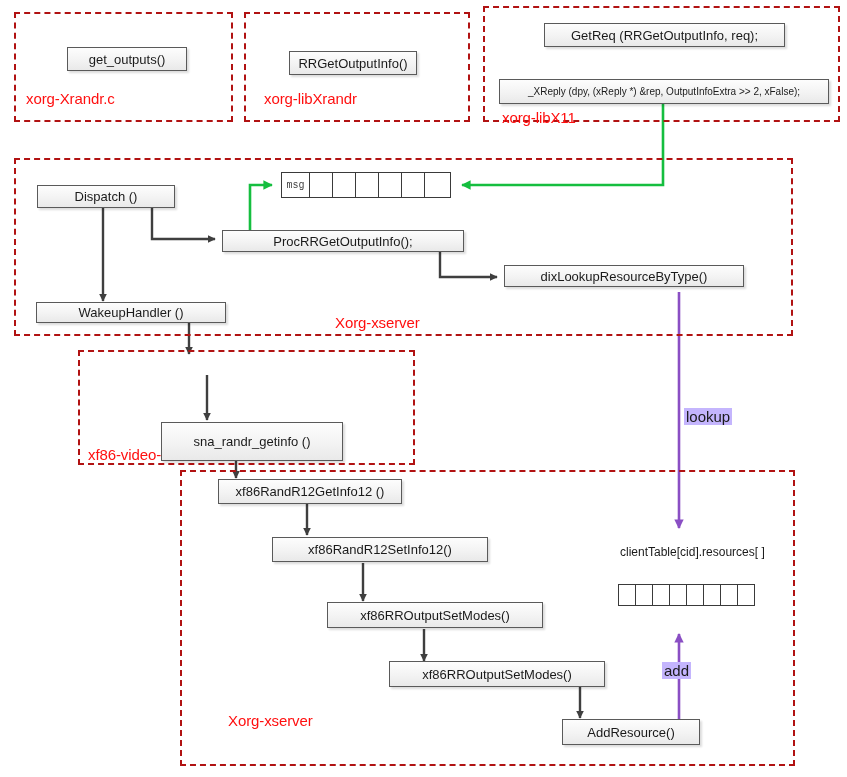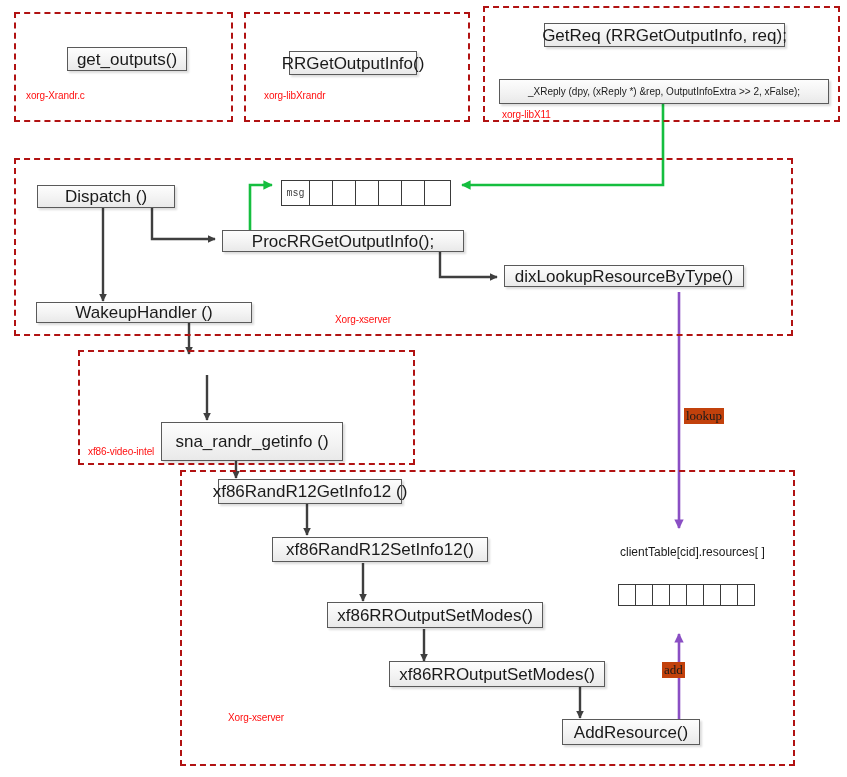--- a/index.html
+++ b/index.html
@@ -17,37 +17,37 @@
   
   .group{
     position:absolute;
     border:2px dashed #B11212;
     box-sizing:border-box;
     background:transparent;
   }
   .group-label{
     position:absolute;
     color:#FF1010;
-    font-size:10px;
+    font-size:15px;
     font-family:"Liberation Sans", sans-serif;
     white-space:nowrap;
     letter-spacing:-0.1px;
   }
   
   .pbox{
     position:absolute;
     box-sizing:border-box;
     border:1px solid #5A5A5A;
     background:linear-gradient(180deg,#FDFDFD 0%,#F3F3F3 55%,#E9E9E9 100%);
     box-shadow:2px 2px 2px rgba(0,0,0,0.14);
     display:flex;
     align-items:center;
     justify-content:center;
     color:#1A1A1A;
-    font-size:17px;
+    font-size:13px;
     font-family:"Liberation Sans", sans-serif;
     white-space:nowrap;
     padding:0 6px;
     line-height:1;
   }
   .pbox.small{font-size:10px;}
   
   .cells{
     position:absolute;
     display:flex;
@@ -69,26 +69,26 @@
   .array-caption{
     position:absolute;
     font-size:12px;
     color:#1A1A1A;
     white-space:nowrap;
     font-family:"Liberation Sans", sans-serif;
   }
   
   .edge-label{
     position:absolute;
-    font-size:13px;
+    font-size:15px;
     color:#1A1A1A;
-    background:#c2410c;
+    background:#c4b5fd;
     padding:0 2px;
     white-space:nowrap;
-    font-family:Liberation Serif, serif;
+    font-family:Liberation Sans, sans-serif;
   }
   
   #wires{
     position:absolute;
     left:0;top:0;
     width:847px;height:777px;
     pointer-events:none;
   }
 </style>
 </head>
@@ -149,35 +149,35 @@
   <div class="group" style="left:483px; top:6px; width:357px; height:116px;"></div>
   <div class="group-label" style="left:502px; top:109px;">xorg-libX11</div>
   <div class="pbox" style="left:544px; top:23px; width:241px; height:24px;">GetReq (RRGetOutputInfo, req);</div>
   <div class="pbox small" style="left:499px; top:79px; width:330px; height:25px;">_XReply (dpy, (xReply *) &amp;rep, OutputInfoExtra &gt;&gt; 2, xFalse);</div>
 
   <div class="group" style="left:14px; top:158px; width:779px; height:178px;"></div>
   <div class="group-label" style="left:335px; top:314px;">Xorg-xserver</div>
 
   <div class="pbox" style="left:37px; top:185px; width:138px; height:23px;">Dispatch ()</div>
 
-  <div class="cells" style="left:281px; top:180px; width:170px; height:26px;">
+  <div class="cells" style="left:281px; top:172px; width:170px; height:26px;">
     <div class="cell" style="width:29px;height:26px;">msg</div>
     <div class="cell" style="width:24px;height:26px;"></div>
     <div class="cell" style="width:24px;height:26px;"></div>
     <div class="cell" style="width:24px;height:26px;"></div>
     <div class="cell" style="width:24px;height:26px;"></div>
     <div class="cell" style="width:24px;height:26px;"></div>
     <div class="cell" style="width:27px;height:26px;"></div>
   </div>
 
   <div class="pbox" style="left:222px; top:230px; width:242px; height:22px;">ProcRRGetOutputInfo();</div>
 
   <div class="pbox" style="left:504px; top:265px; width:240px; height:22px;">dixLookupResourceByType()</div>
 
-  <div class="pbox" style="left:36px; top:302px; width:216px; height:21px;">WakeupHandler  ()</div>
+  <div class="pbox" style="left:36px; top:302px; width:190px; height:21px;">WakeupHandler  ()</div>
 
   <div class="group" style="left:78px; top:350px; width:337px; height:115px;"></div>
   <div class="group-label" style="left:88px; top:446px;">xf86-video-intel</div>
 
 
   <div class="pbox" style="left:161px; top:422px; width:182px; height:39px;">sna_randr_getinfo ()</div>
 
   <div class="group" style="left:180px; top:470px; width:615px; height:296px;"></div>
   <div class="group-label" style="left:228px; top:712px;">Xorg-xserver</div>
 

